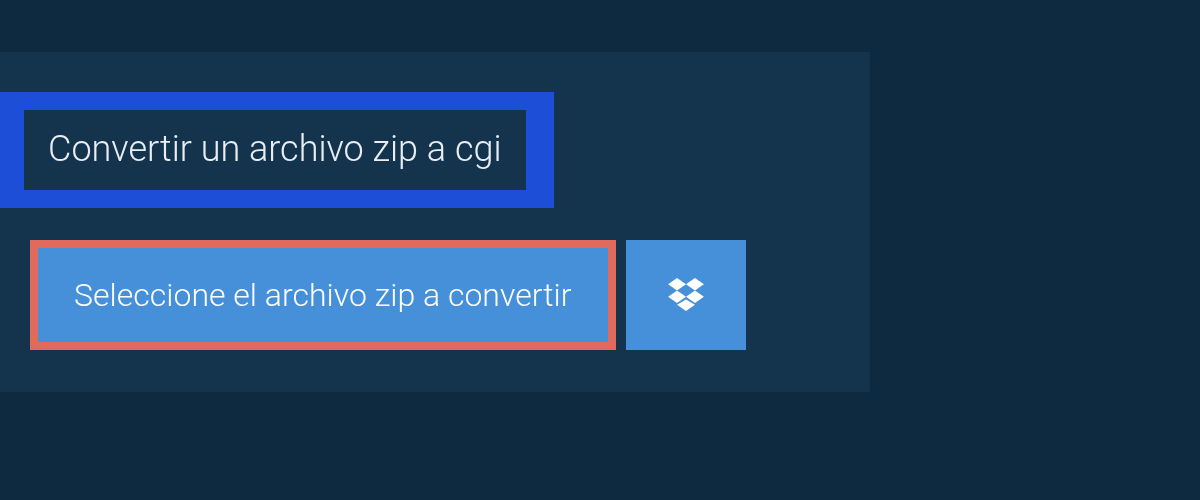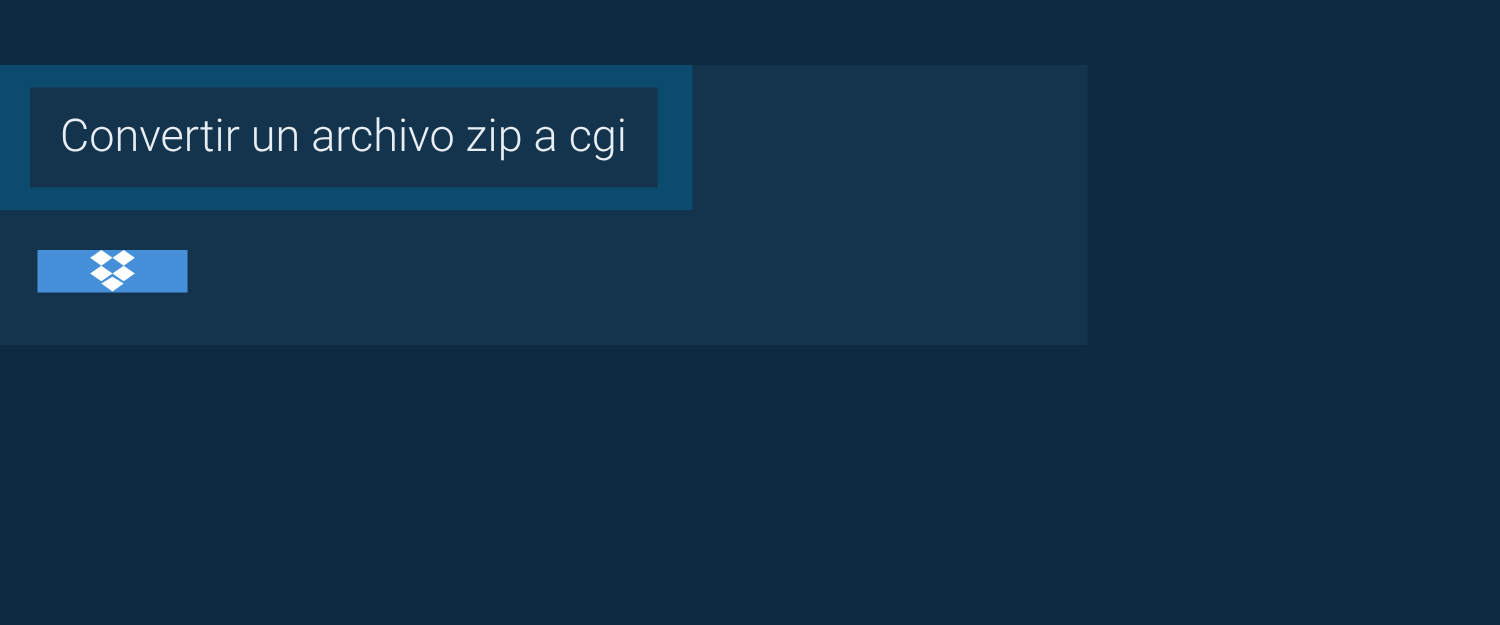--- a/index.html
+++ b/index.html
@@ -57,34 +57,38 @@
     .dropbox-icon {
       width: 36px;
       height: 34px;
       display: block;
     }
     .header-area {
       display: flex;
       align-items: flex-start;
     }
     .header-title-box {
-      background-color: #0c4a6e;
+      background-color: #1d4ed8;
       padding: 18px 28px 18px 24px;
+      margin-top: 40px;
     }
   </style>
 </head>
 <body>
 
 <div class="panel">
   <div class="header-area">
     <div class="header-title-box">
       <div class="title">Convertir un archivo zip a cgi</div>
     </div>
   </div>
   <div class="action-row">
+    <div class="select-button">
+      <span>Seleccione el archivo zip a convertir</span>
+    </div>
     <div class="dropbox-button">
       <svg class="dropbox-icon" viewBox="0 0 40 38" fill="#ffffff">
         <path d="M10 0 L20 7 L10 14 L0 7 Z"></path>
         <path d="M30 0 L40 7 L30 14 L20 7 Z"></path>
         <path d="M10 14 L20 21 L10 28 L0 21 Z"></path>
         <path d="M30 14 L40 21 L30 28 L20 21 Z"></path>
         <path d="M10 30 L20 24 L30 30 L20 37 Z"></path>
       </svg>
     </div>
   </div>

